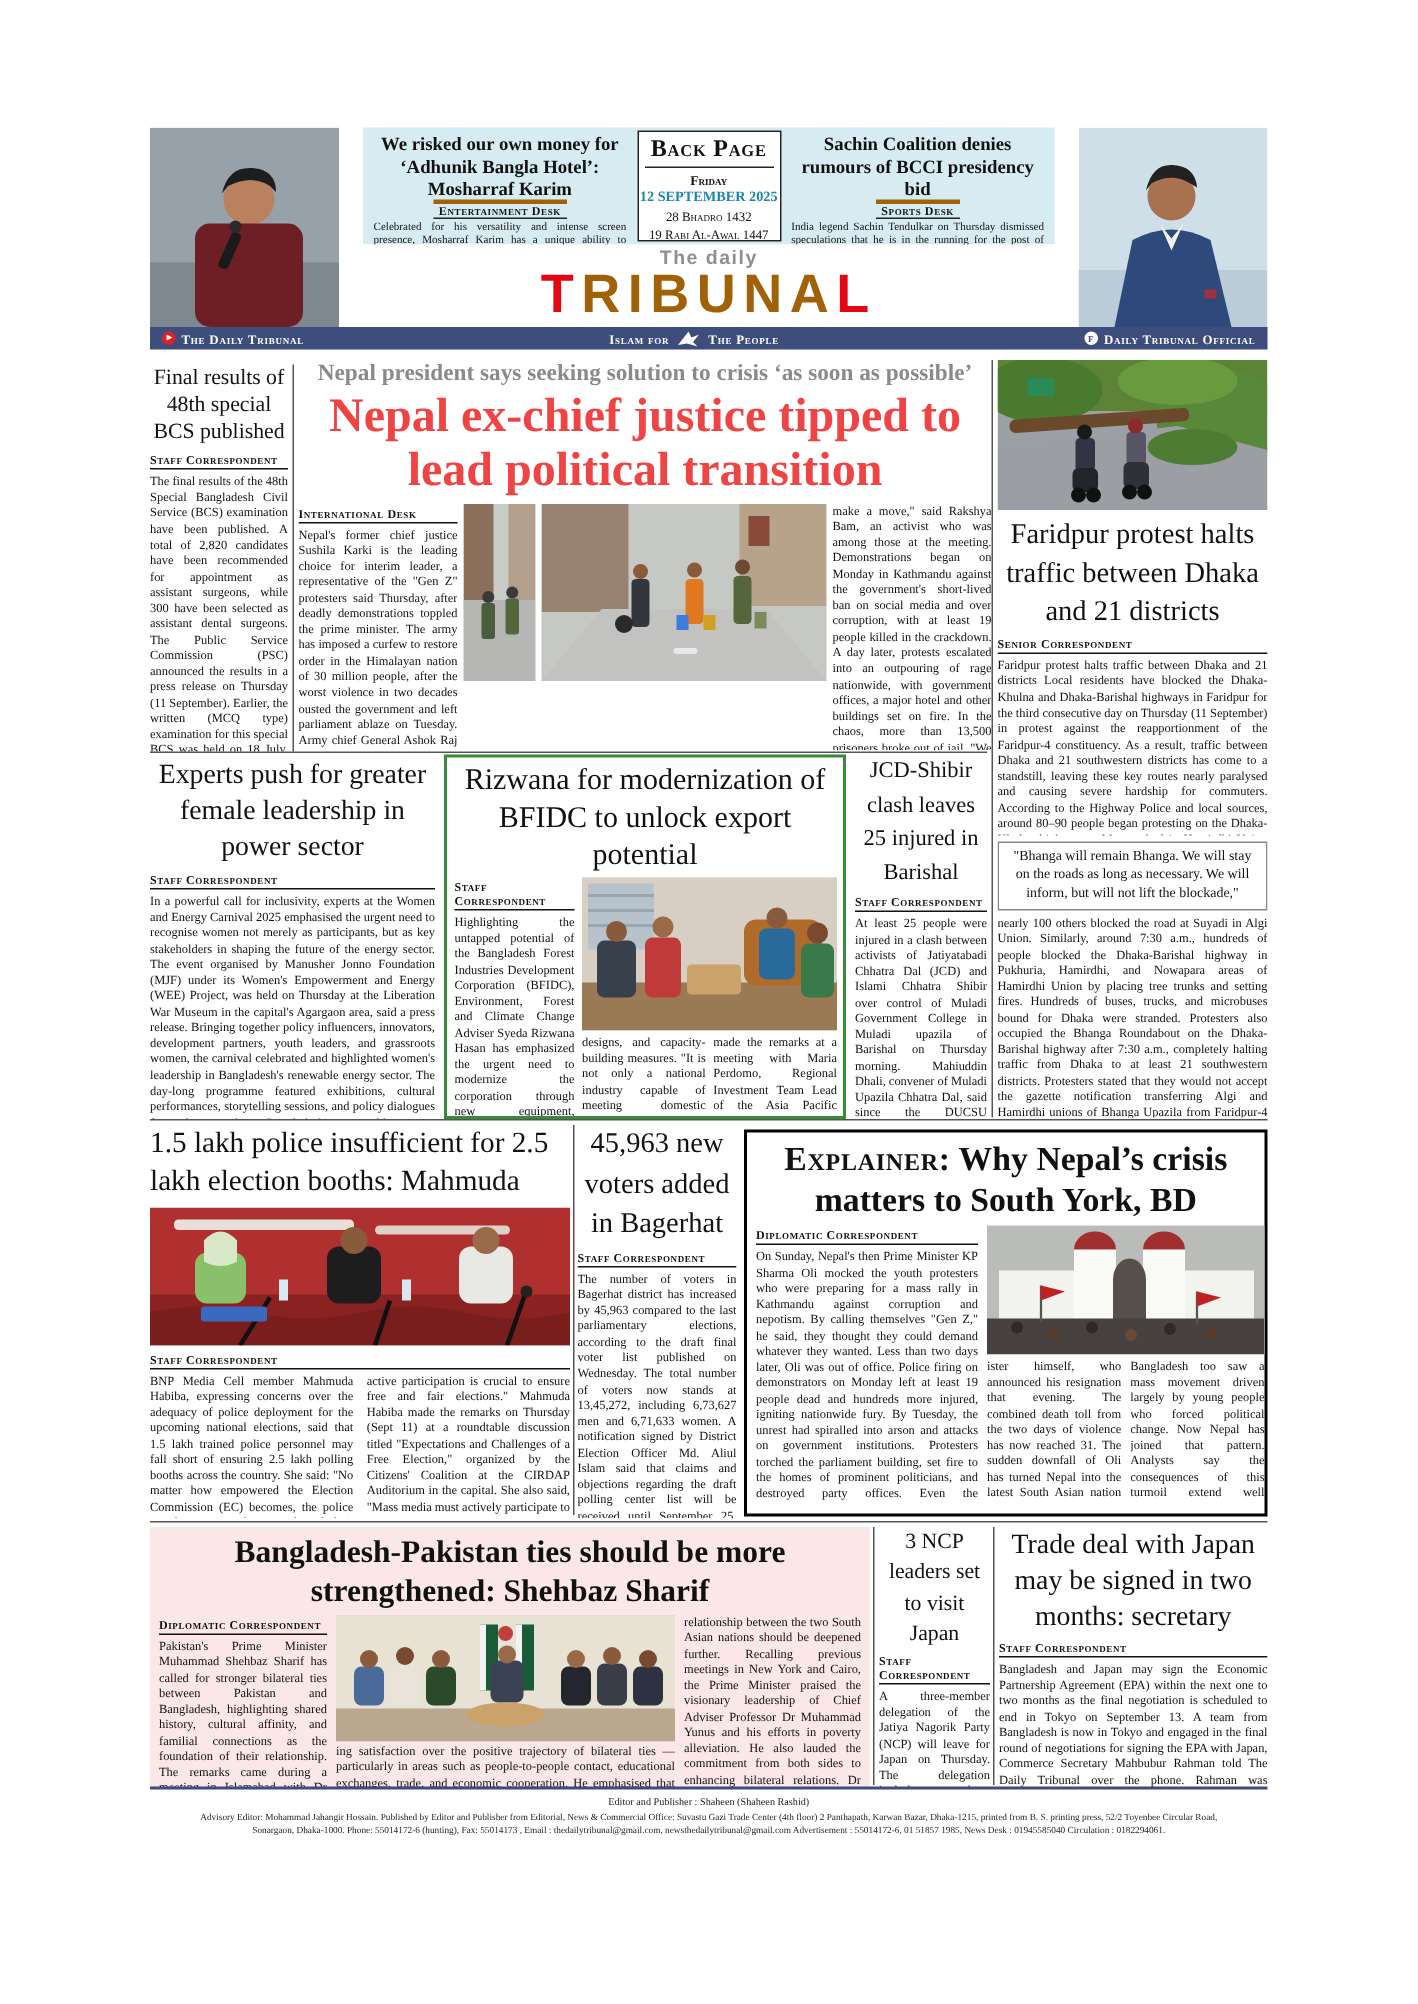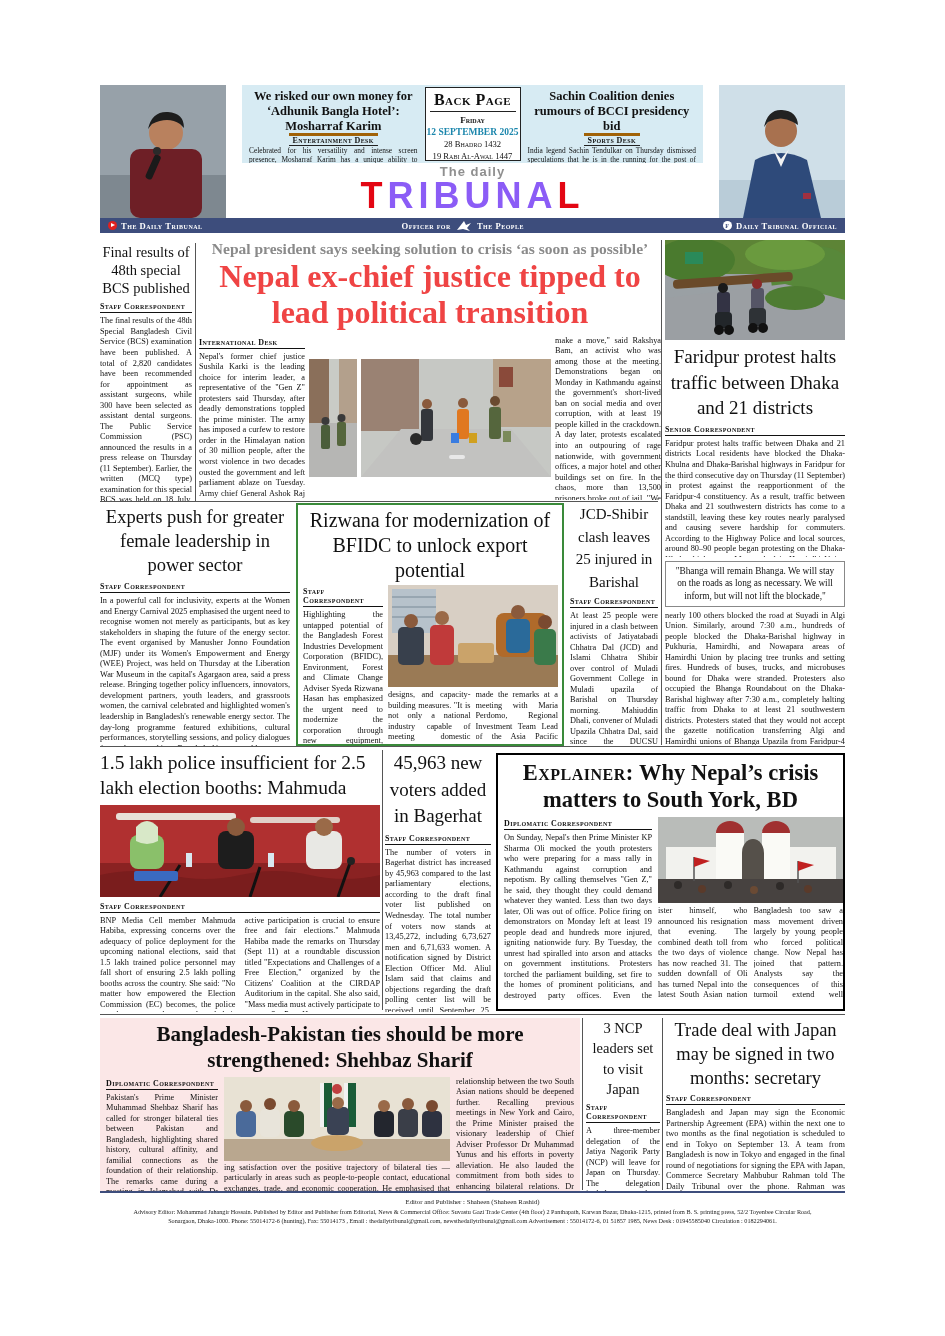--- a/index.html
+++ b/index.html
@@ -28,21 +28,21 @@
                   border-bottom:1px solid #222; padding-bottom:2px; margin:0 4px 3px; }
   .back-box .fr { font-size:9px; font-weight:bold; font-variant:small-caps; margin-bottom:2px; }
   .back-box .dt { font-size:9.5px; font-weight:bold; color:#1b86ac; margin-bottom:2px; }
   .back-box .cal { font-size:8.6px; font-variant:small-caps; line-height:1.35; }
   .mh-logo { flex:1; background:#fff; text-align:center; position:relative; }
   .logo-pre { font-family:"Liberation Sans", sans-serif; font-weight:bold; color:#8f8f8f;
               font-size:13px; letter-spacing:1px; display:block; margin-top:1px; }
   .logo-main { font-family:"Liberation Sans", sans-serif; font-weight:bold; font-size:36px;
                letter-spacing:5px; line-height:.95; display:block; }
   .logo-main .red { color:#e30613; }
-  .logo-main .blk { color:#8b5cf6; }
+  .logo-main .blk { color:#a16207; }
 
   .social-bar { left:0; top:133px; width:745px; height:15px; background:#3d4d7c; color:#fff;
                 display:flex; align-items:center; justify-content:space-between; padding:0 8px;
                 font-size:8.6px; font-weight:bold; font-variant:small-caps; letter-spacing:.5px; }
   .sb-group { display:flex; align-items:center; gap:4px; }
   .yt-icon { width:9px; height:9px; border-radius:50%; background:#e02020; position:relative; display:inline-block; }
   .yt-icon::after { content:""; position:absolute; left:3.2px; top:2.4px; border-left:4px solid #fff;
                     border-top:2.3px solid transparent; border-bottom:2.3px solid transparent; }
   .fb-icon { width:9px; height:9px; border-radius:50%; background:#fff; color:#3d4d7c;
              font-family:"Liberation Serif", serif; font-weight:bold; font-size:8px; line-height:9px;
@@ -58,21 +58,21 @@
   .photo { position:relative; overflow:hidden; background:#ccc; }
   .photo svg { display:block; }
 
   
   .bcs { left:0; top:158px; width:92px; height:258px; }
   .bcs h1 { font-size:14.5px; line-height:1.25; text-align:center; font-weight:normal; margin-bottom:3px; }
 
   .nepal { left:99px; top:155px; width:462px; height:262px; }
   .kicker { color:#8a8a8a; font-weight:bold; font-size:15.5px; text-align:center; line-height:1.1; }
   .nepal-hl { color:#ef4444; font-weight:bold; font-size:32px; line-height:1.12; text-align:center; margin:2px 0 5px; }
-  .nepal-cols { display:flex; gap:4px;align-items:center; }
+  .nepal-cols { display:flex; gap:4px; }
   .ncol1 { width:106px; flex:none; }
   .ncol3 { width:106px; flex:none; }
   .nmid { width:190px; flex:none; }
 
   .faridpur { left:565px; top:155px; width:180px; height:505px; }
   .faridpur h1 { font-size:19px; line-height:1.35; text-align:center; font-weight:normal; margin:4px 0 2px; }
   .quote-box { border:1px solid #888; background:#fff; margin:4px 0; padding:3px 5px;
                font-size:9.3px; line-height:1.35; text-align:center; }
 
   .experts { left:0; top:420px; width:190px; height:241px; }
@@ -176,21 +176,21 @@
       </svg>
     </div>
   </div>
 
   <div class="abs social-bar">
     <span class="sb-group">
           <span class="yt-icon"></span>
           <span>The Daily Tribunal</span>
         </span>
     <span class="sb-group">
-      <span>Officer for</span>
+      <span>Islam for</span>
       <svg width="18" height="12" viewBox="0 0 18 12">
             <path d="M2 10 L9 1 L11 5 L16 3 L12 8 L15 11 L8 9 Z" fill="#fff"></path>
           </svg>
       <span>The People</span>
     </span>
     <span class="sb-group">
           <span class="fb-icon">f</span>
           <span>Daily Tribunal Official</span>
         </span>
   </div>

